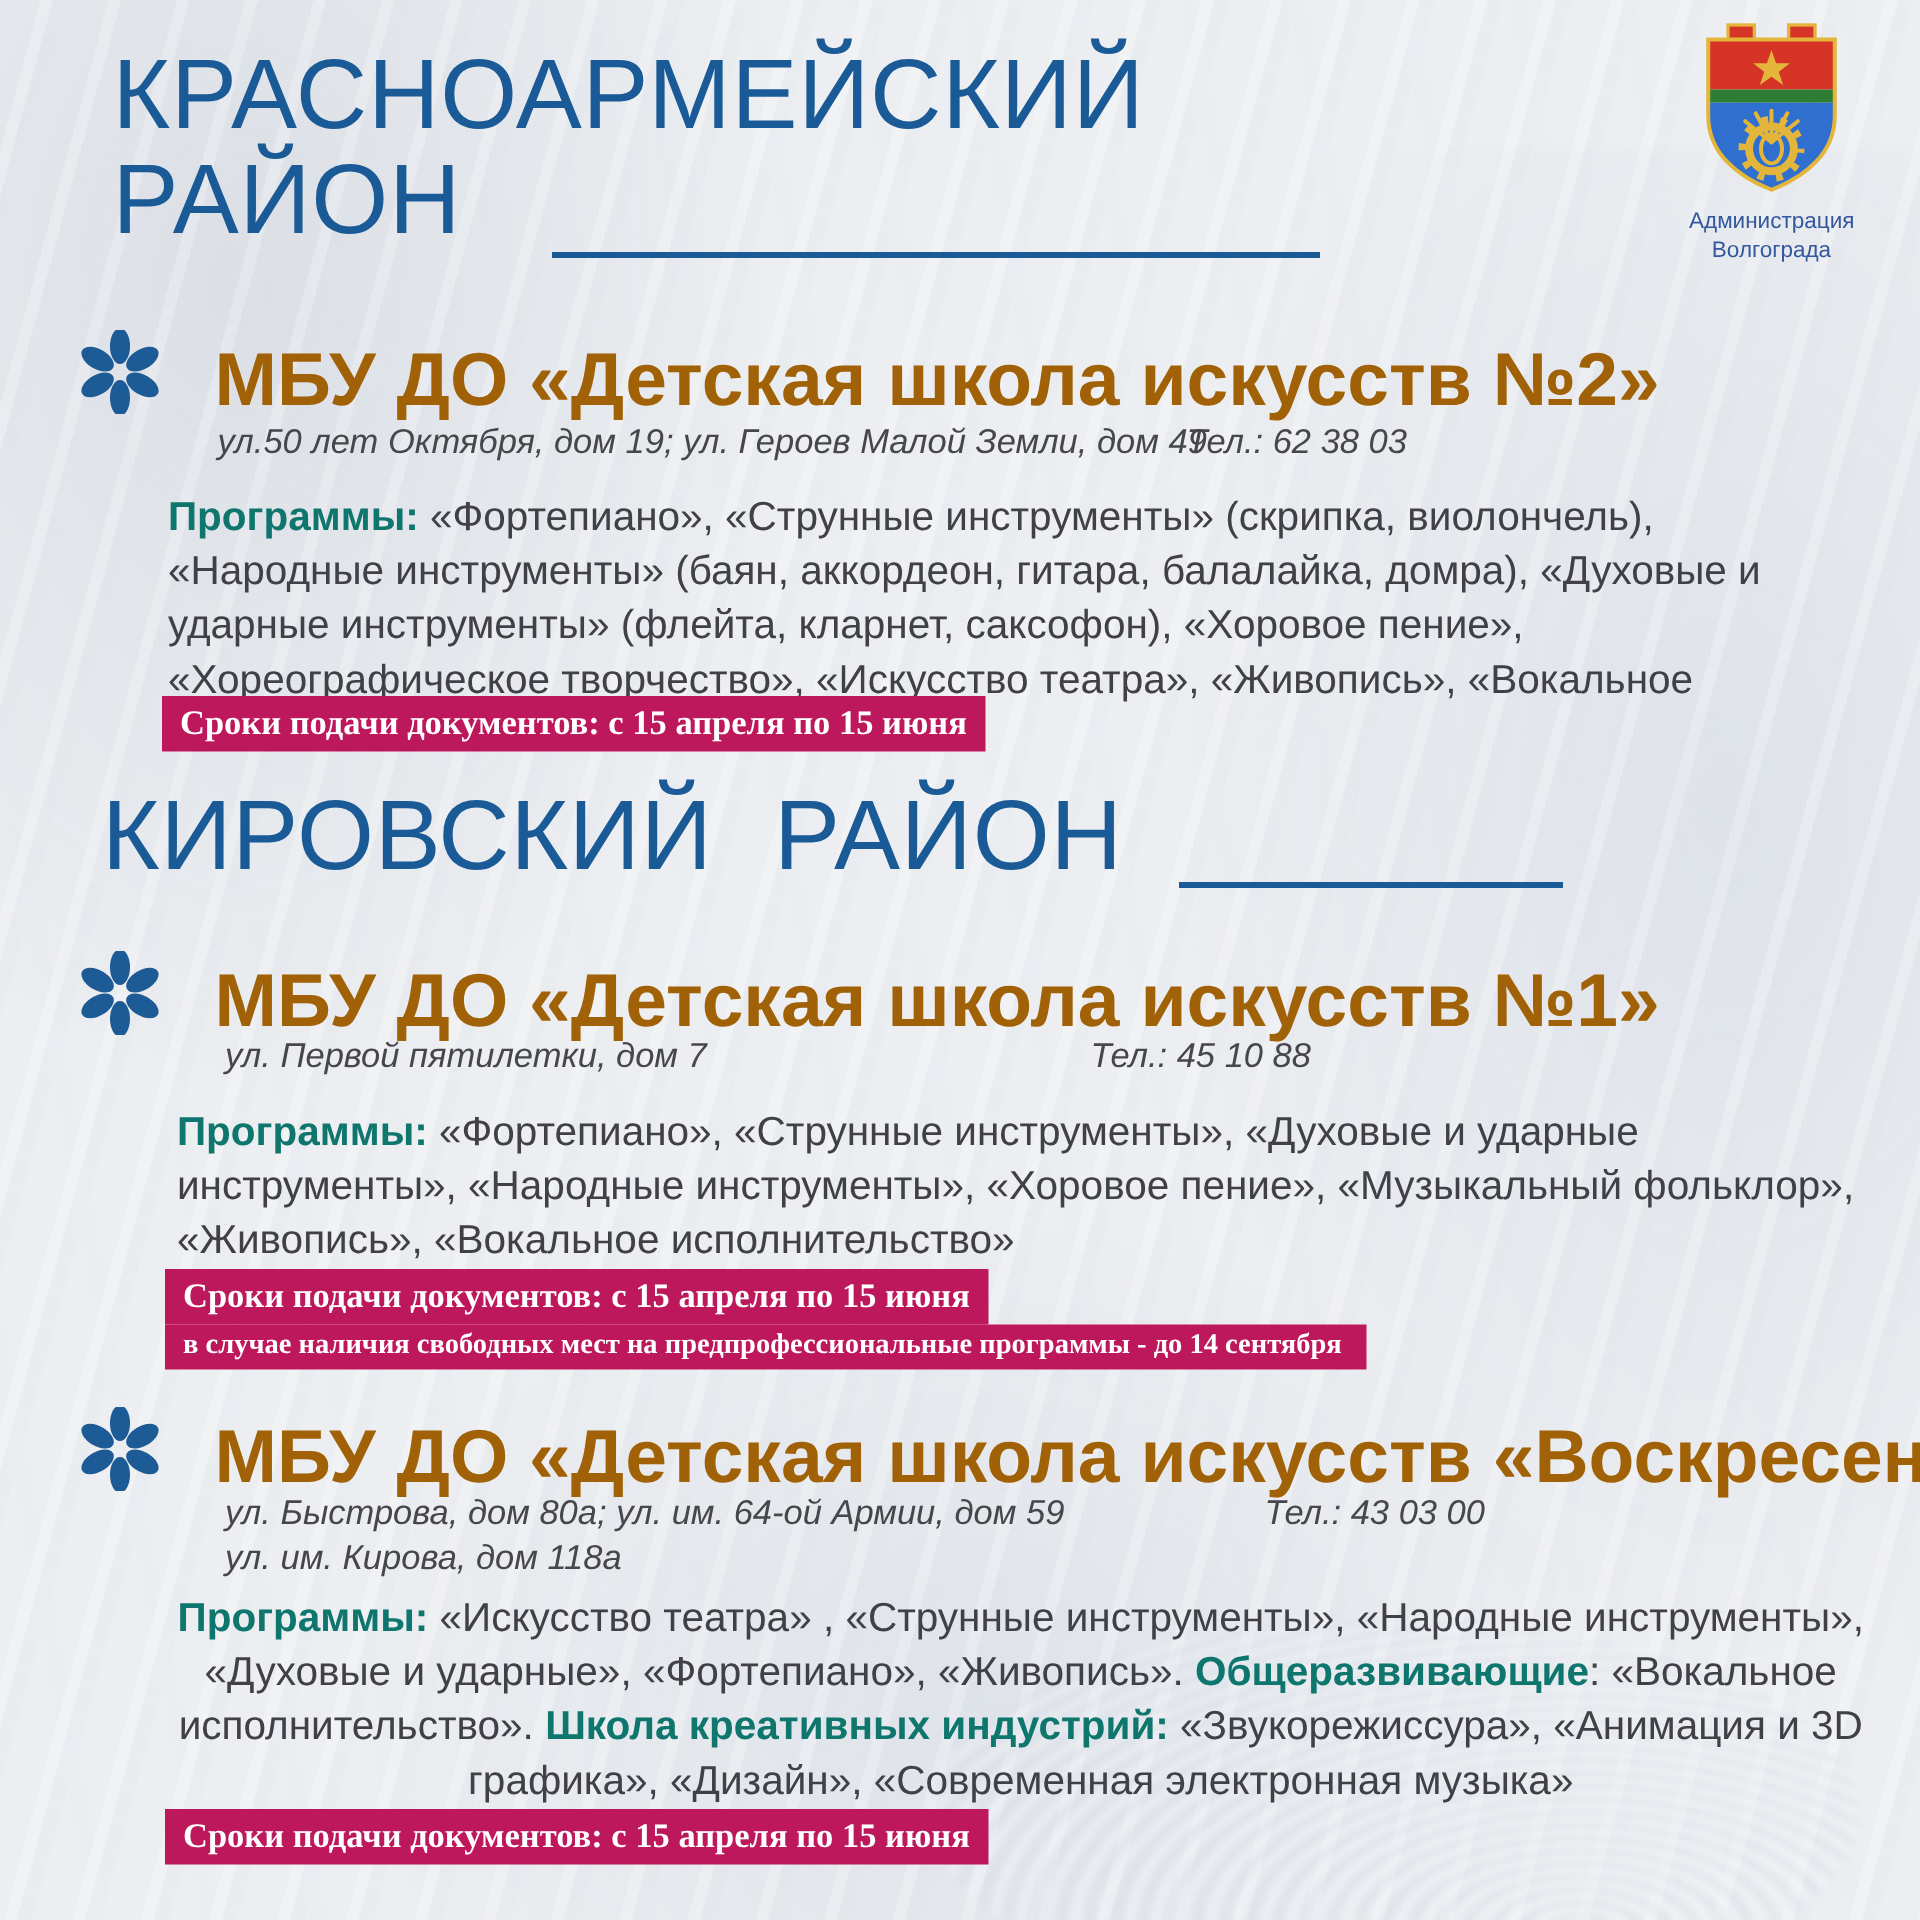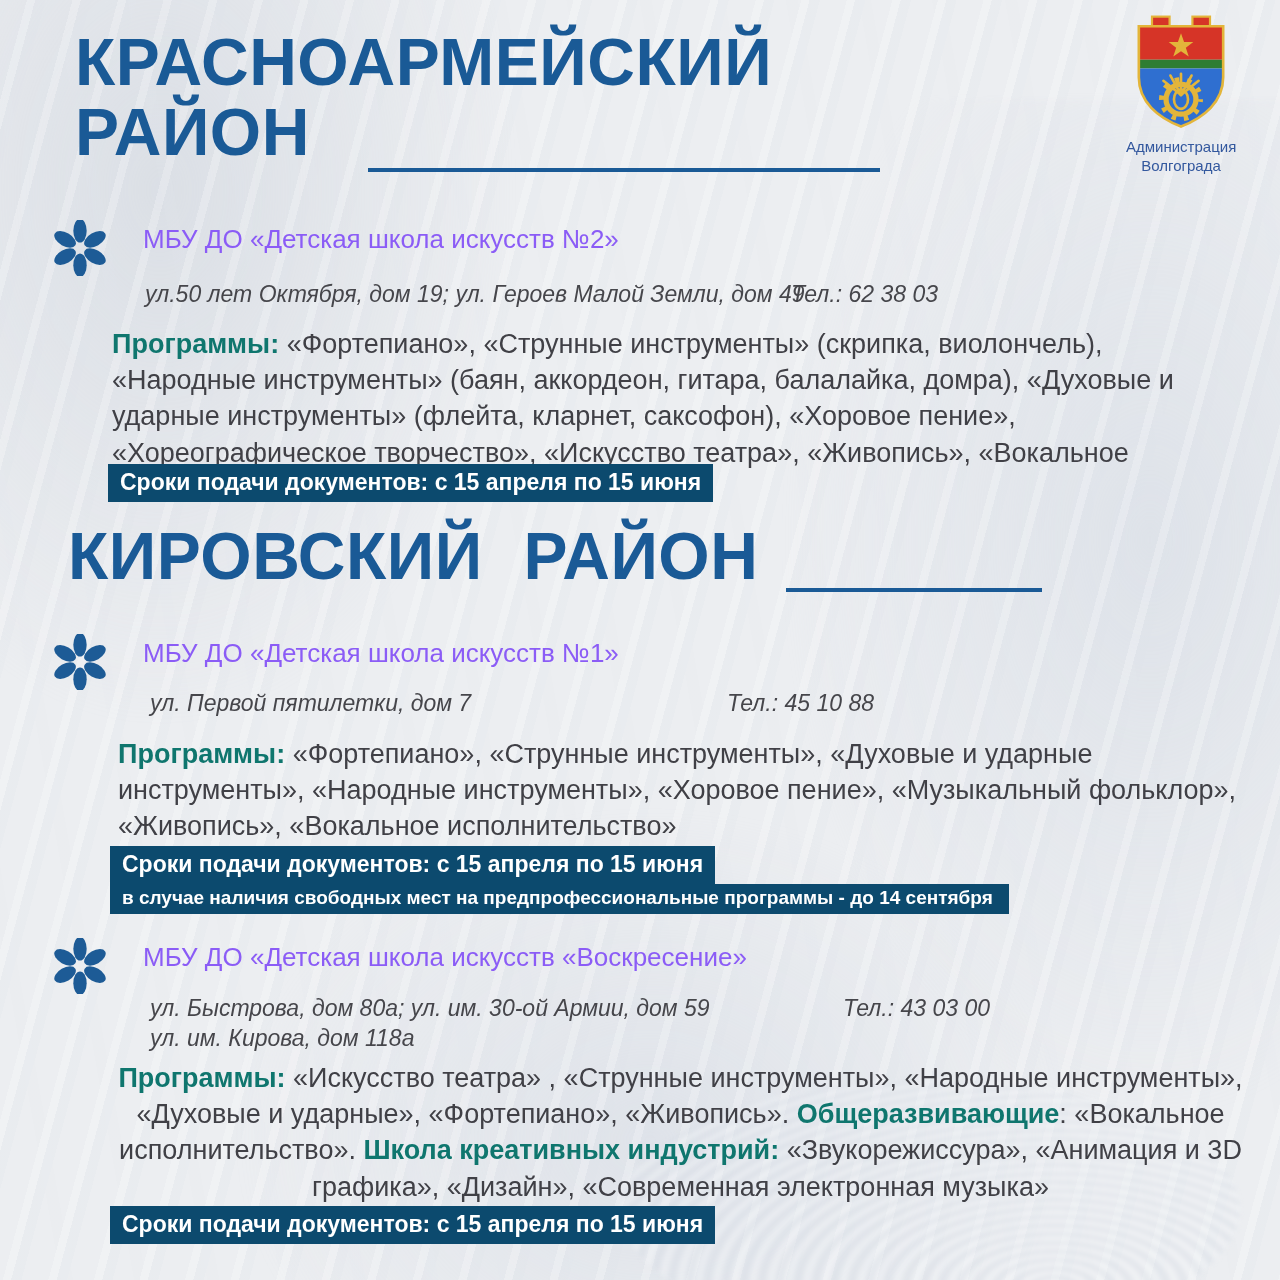--- a/index.html
+++ b/index.html
@@ -21,36 +21,36 @@
     filter:blur(4px);}
   .tex4{left:0; top:0; width:1280px; height:1280px; opacity:.35;
     background:
       repeating-linear-gradient(105deg, rgba(255,255,255,.0) 0 26px, rgba(255,255,255,.65) 26px 34px, rgba(222,227,234,.5) 34px 44px),
       repeating-linear-gradient(80deg, rgba(255,255,255,0) 0 60px, rgba(226,230,237,.35) 60px 72px);}
   .tex5{left:620px; top:1080px; width:620px; height:260px; opacity:.5; border-radius:50%;
     background:repeating-radial-gradient(ellipse at 70% 80%, rgba(214,220,229,.7) 0 9px, rgba(244,246,249,.7) 9px 18px);
     filter:blur(2px);}
 
   .district-title{
-    position:absolute; color:#1a5a96; font-weight:bold;
+    position:absolute; color:#1a5a96; font-weight:normal;
     font-size:66px; line-height:1.06; letter-spacing:.5px;
   }
   .rule{position:absolute; height:4px; background:#1a5a96;}
 
   
   .crest{position:absolute; left:1126px; top:14px; width:110px; text-align:center;}
   .crest-caption{margin-top:4px; color:#33589e; font-size:15px; line-height:1.25; font-weight:500;}
 
-  .school-title{position:absolute; color:#8b5cf6; font-weight:normal; font-size:26px; white-space:nowrap;}
+  .school-title{position:absolute; color:#a16207; font-weight:bold; font-size:50px; white-space:nowrap;}
   .addr{position:absolute; font-style:italic; color:#46464b; font-size:23px; white-space:nowrap;}
   .para{position:absolute; color:#404046; font-size:27px; line-height:1.34;}
   .para b{color:#0f766e;}
   .bars{position:absolute;}
-  .bar{display:table; background:#0c4a6e; color:#ffffff; font-weight:bold;
-       font-size:23px; padding:5px 12px 6px 12px; white-space:nowrap;}
+  .bar{display:table; background:#be185d; color:#ffffff; font-weight:bold;
+       font-size:23px; padding:5px 12px 6px 12px; white-space:nowrap;font-family:Liberation Serif, serif;}
   .bar.small{font-size:19px; padding:3px 16px 5px 12px;}
   .flower{position:absolute; width:56px; height:56px;}
 </style>
 </head>
 <body>
 
 <div class="poster">
   <div class="tex tex1"></div>
   <div class="tex tex2"></div>
   <div class="tex tex3"></div>
@@ -150,21 +150,21 @@
     <g fill="#1d5b96">
       <ellipse cx="26" cy="10" rx="6.2" ry="11" transform="rotate(0 26 26)"></ellipse>
       <ellipse cx="26" cy="10" rx="6.2" ry="11" transform="rotate(60 26 26)"></ellipse>
       <ellipse cx="26" cy="10" rx="6.2" ry="11" transform="rotate(120 26 26)"></ellipse>
       <ellipse cx="26" cy="10" rx="6.2" ry="11" transform="rotate(180 26 26)"></ellipse>
       <ellipse cx="26" cy="10" rx="6.2" ry="11" transform="rotate(240 26 26)"></ellipse>
       <ellipse cx="26" cy="10" rx="6.2" ry="11" transform="rotate(300 26 26)"></ellipse>
     </g>
   </svg>
   <div class="school-title" style="left:143px; top:942px;">МБУ ДО «Детская школа искусств «Воскресение»</div>
-  <div class="addr" style="left:150px; top:995px;">ул. Быстрова, дом  80а;  ул. им. 30-ой Армии, дом 59</div>
+  <div class="addr" style="left:150px; top:995px;">ул. Быстрова, дом  80а;  ул. им. 64-ой Армии, дом 59</div>
   <div class="addr" style="left:150px; top:1025px;">ул. им. Кирова, дом 118а</div>
   <div class="addr" style="left:843px; top:995px;">Тел.: 43 03 00</div>
   <div class="para" style="left:118px; top:1060px; width:1125px;text-align:center;">
     <b>Программы:</b><span> «Искусство театра» , «Струнные инструменты», «Народные инструменты», «Духовые и ударные», «Фортепиано», «Живопись». </span><b>Общеразвивающие</b><span>: «Вокальное исполнительство». </span><b>Школа креативных индустрий:</b><span> «Звукорежиссура», «Анимация и 3D графика», «Дизайн», «Современная электронная музыка»</span>
   </div>
   <div class="bars" style="left:110px; top:1206px;">
     <div class="bar">Сроки подачи документов: с 15 апреля по 15 июня</div>
   </div>
 </div>
 

